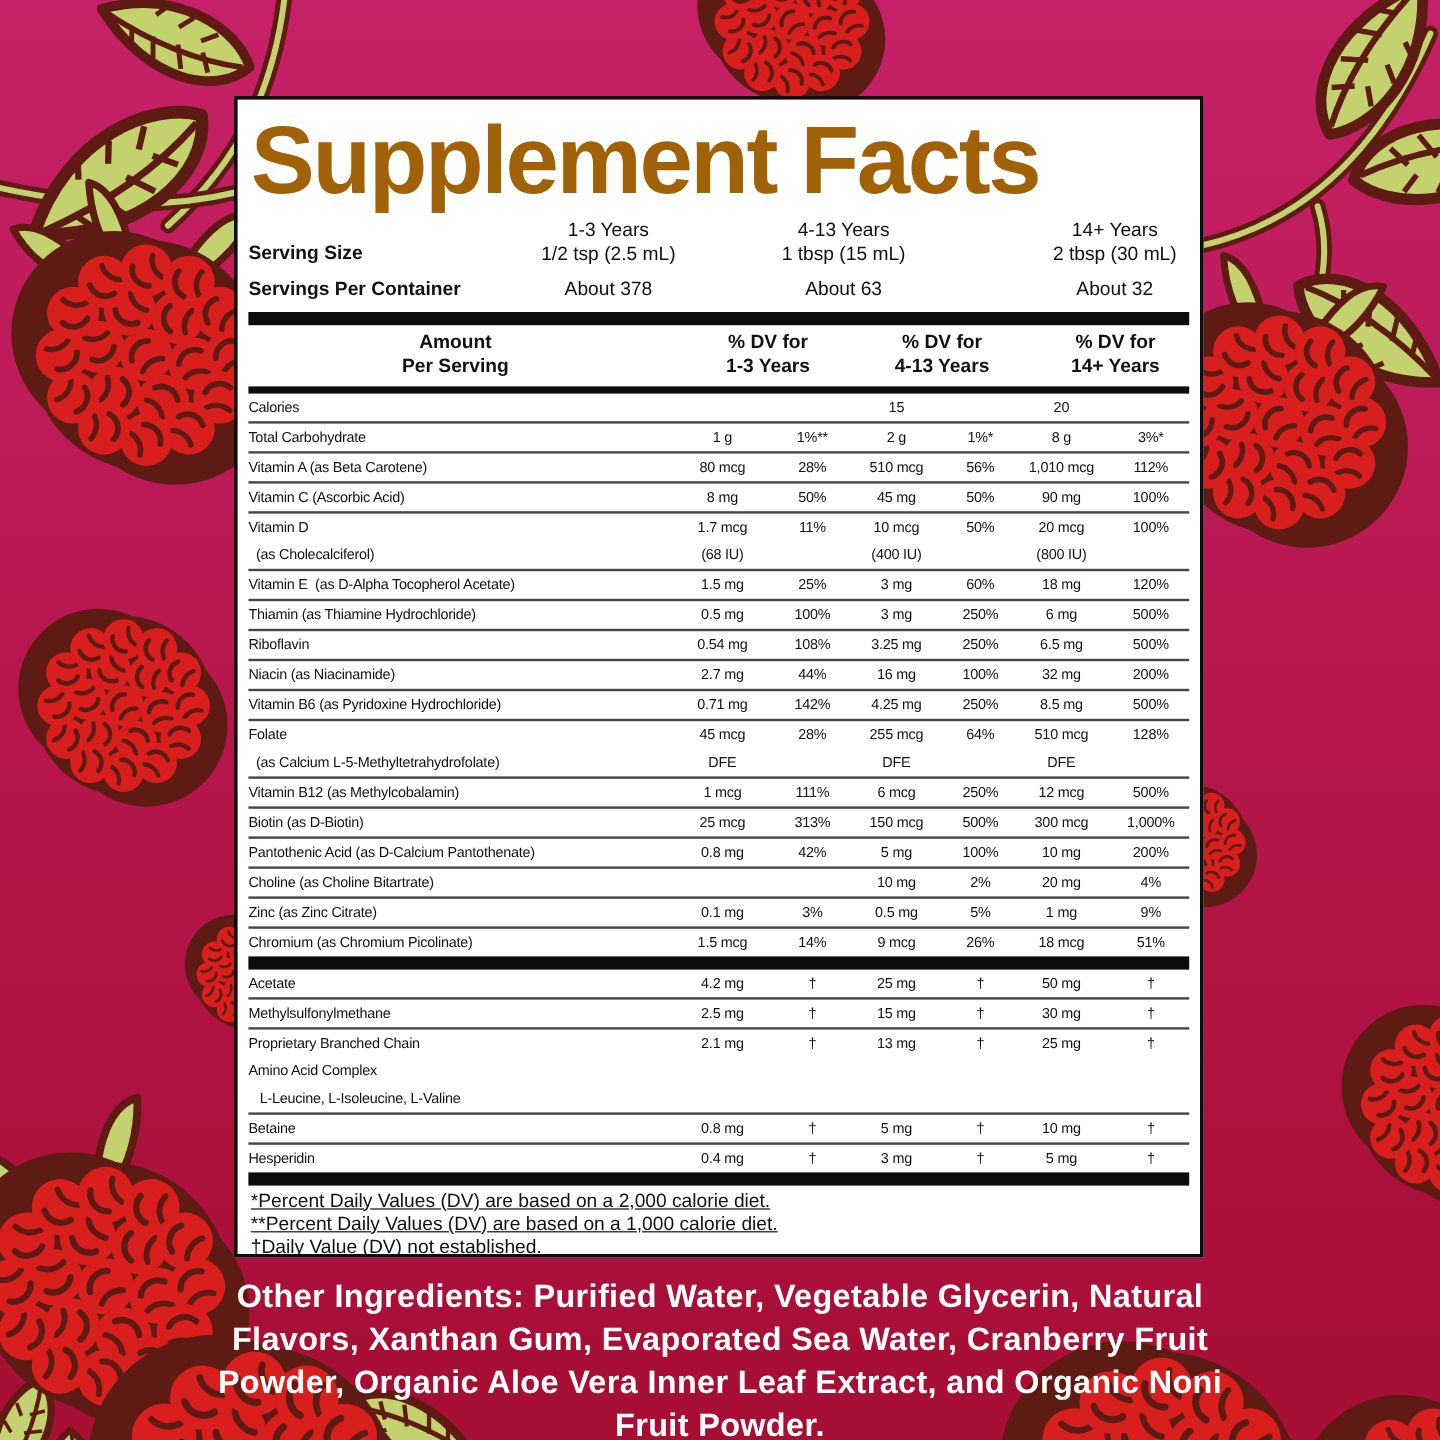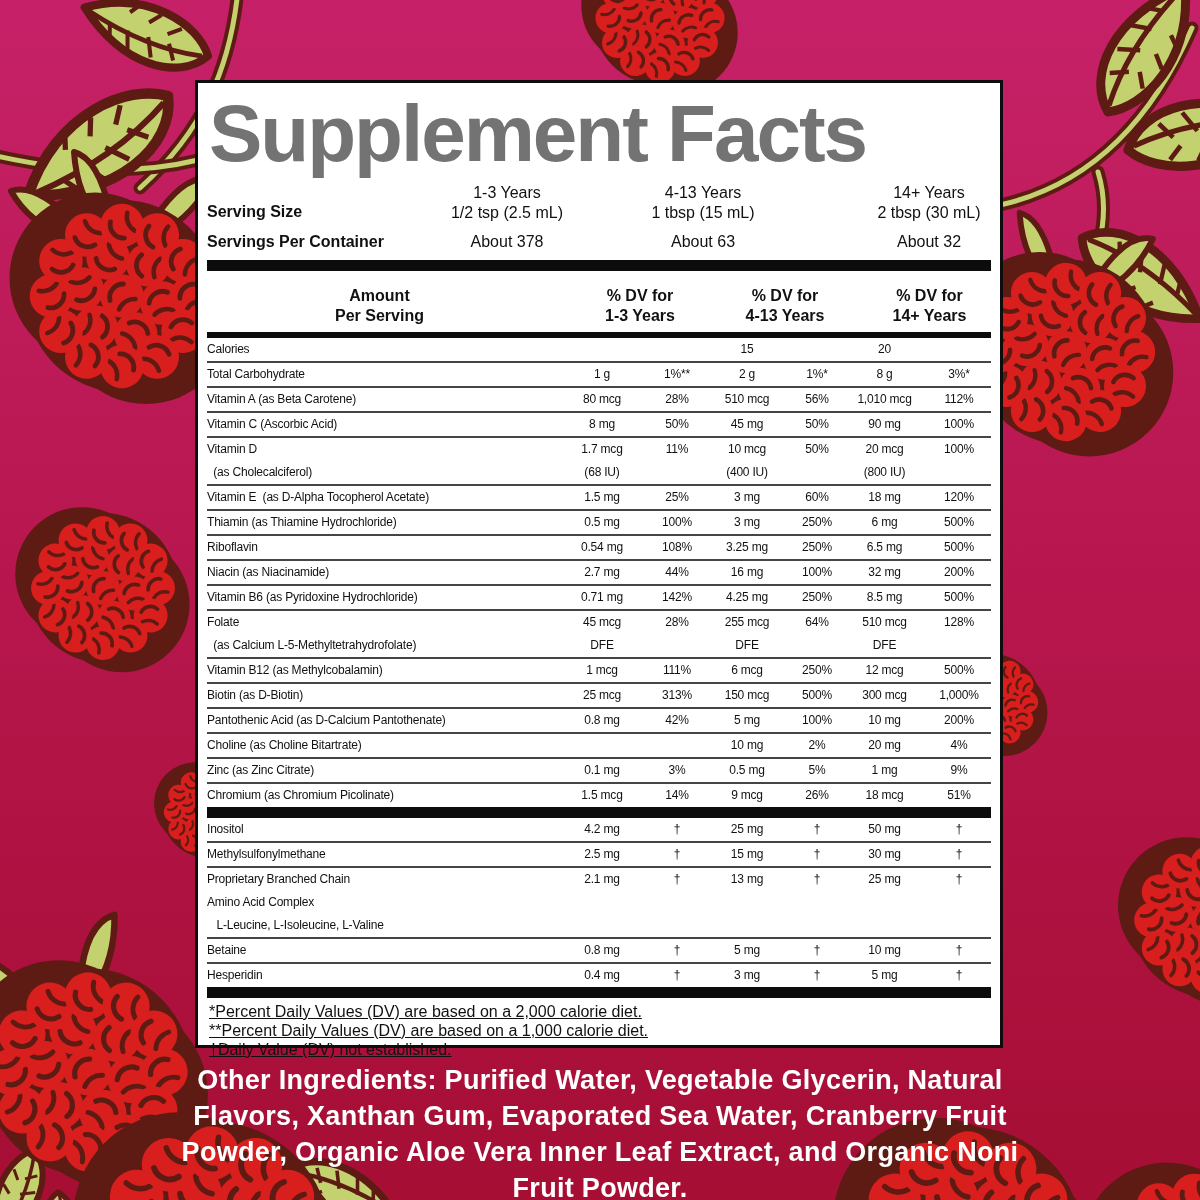--- a/index.html
+++ b/index.html
@@ -6,32 +6,32 @@
     font-family:"Liberation Sans",sans-serif;}
   .stage{position:relative;width:1200px;height:1200px;
     background:linear-gradient(180deg,var(--background-top,#c62168) 0%,#b8174f 45%,var(--background-bottom,#a60e34) 100%);}
   .bg-art{position:absolute;left:0;top:0;z-index:1;}
   .stem{stroke:var(--outline-maroon,#5e1b13);stroke-width:13;fill:none;stroke-linecap:round;}
   .stem2{stroke:var(--leaf-green,#c3d26e);stroke-width:5;fill:none;stroke-linecap:round;}
 
   .card{position:absolute;left:195px;top:80px;width:808px;height:968px;box-sizing:border-box;
     background:var(--label-bg,#fff);border:3px solid #0d0d0d;padding:0 9px;z-index:2;color:var(--label-text,#111);}
   .title{font-size:80px;font-weight:800;letter-spacing:-2px;line-height:0.92;margin:14px 0 0 2px;
-    white-space:nowrap;color:#737373;}
+    white-space:nowrap;color:#a16207;}
   .srow{display:grid;grid-template-columns:212px 176px 216px 180px;font-size:16px;line-height:20px;}
   .srow1{margin-top:12px;align-items:end;}
   .srow2{margin-top:9px;}
   .slabel{text-align:left;padding-bottom:1px;font-weight:bold;}
   .scell{text-align:center;}
   .srow > :nth-child(4){padding-left:56px;}
   .bar-thick{height:11px;background:#0c0c0c;}
   .bar-top{margin-top:7px;}
   .bar-med{height:6px;background:#0c0c0c;}
   .thead{display:grid;grid-template-columns:345px 150px 140px 149px;font-weight:bold;font-size:16px;
-    line-height:20px;padding:15px 0 6px;}
+    line-height:20px;padding:5px 0 6px;}
   .amount-h{text-align:center;}
   .dv-h{text-align:center;padding-left:26px;}
   .nrow{}
   .nrow.ruled{border-top:2px solid #454545;}
   .trow{display:grid;grid-template-columns:345px 100px 50px 90px 50px 85px 64px;
     font-size:12px;line-height:23px;letter-spacing:-0.2px;}
   .c-label{white-space:pre;overflow:visible;}
   .c-amt,.c-dv{text-align:center;white-space:nowrap;}
   .footnotes{padding:4px 2px 0;text-decoration:underline;}
   .fnote{font-size:16px;line-height:19px;}
@@ -425,21 +425,21 @@
             <div class="c-dv">14%</div>
             <div class="c-amt">9 mcg</div>
             <div class="c-dv">26%</div>
             <div class="c-amt">18 mcg</div>
             <div class="c-dv">51%</div>
           </div>
         </div>
         <div class="bar-thick"></div>
         <div class="nrow">
           <div class="trow">
-            <div class="c-label">Inositol</div>
+            <div class="c-label">Acetate</div>
             <div class="c-amt">4.2 mg</div>
             <div class="c-dv">†</div>
             <div class="c-amt">25 mg</div>
             <div class="c-dv">†</div>
             <div class="c-amt">50 mg</div>
             <div class="c-dv">†</div>
           </div>
         </div>
         <div class="nrow ruled">
           <div class="trow">

